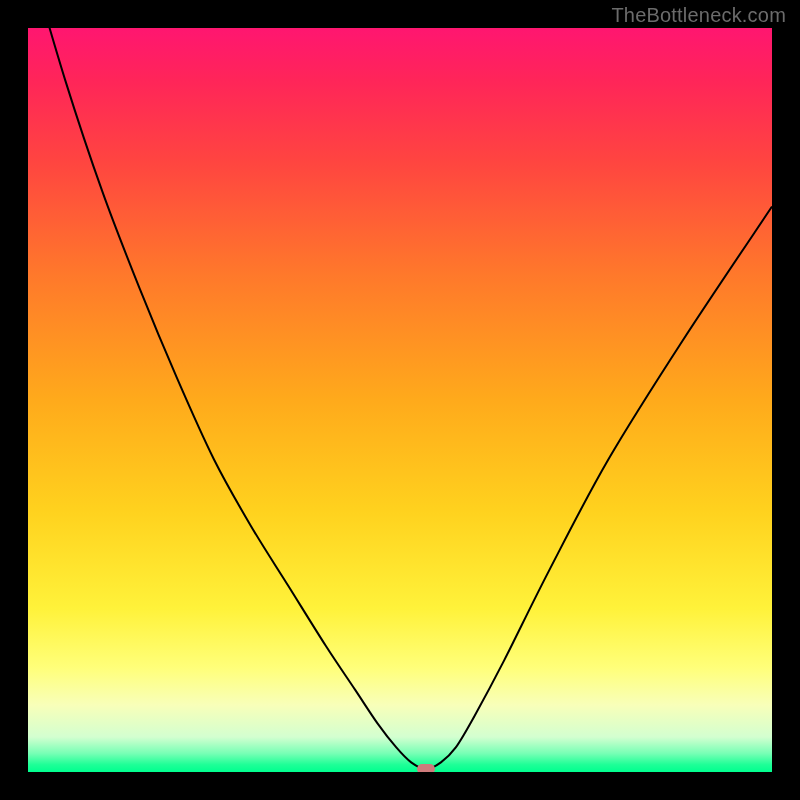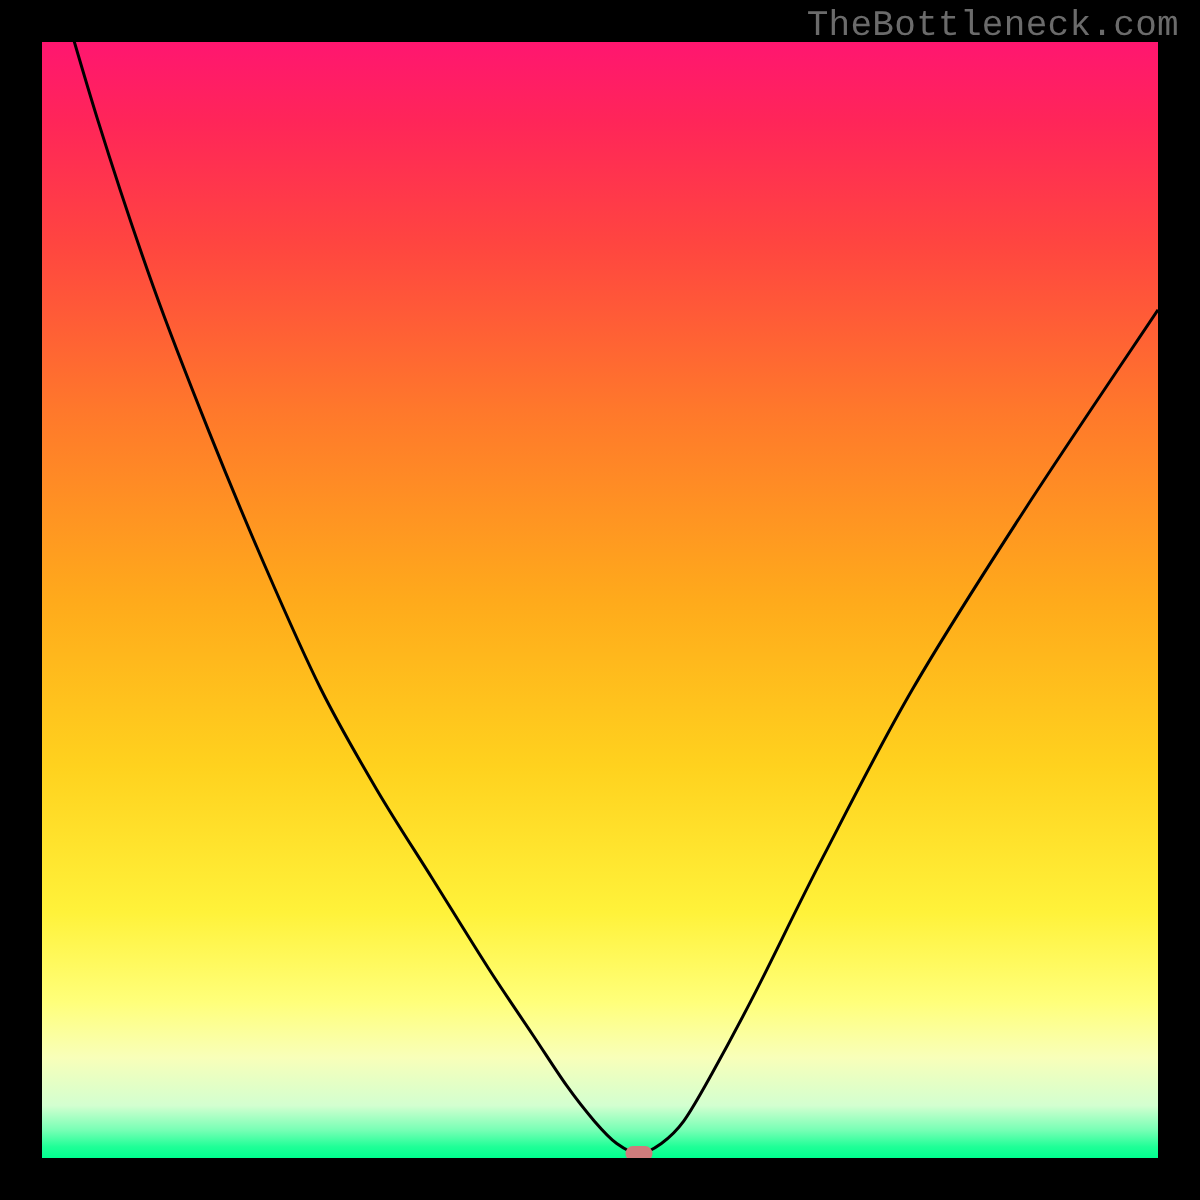--- a/index.html
+++ b/index.html
@@ -7,22 +7,22 @@
   .frame {
     position: absolute;
     top: 0; left: 0;
     width: 800px; height: 800px;
     background: #000;
   }
   .watermark {
     position: absolute;
     top: 4px;
     right: 14px;
-    font-family: Liberation Mono, monospace;
-    font-size: 24px;
+    font-family: Liberation Sans, sans-serif;
+    font-size: 20px;
     font-weight: 500;
     color: #6b6b6b;
     letter-spacing: 0.2px;
   }
   .plot-area {
     position: absolute;
     left: 28px;
     top: 28px;
     width: 744px;
     height: 744px;

